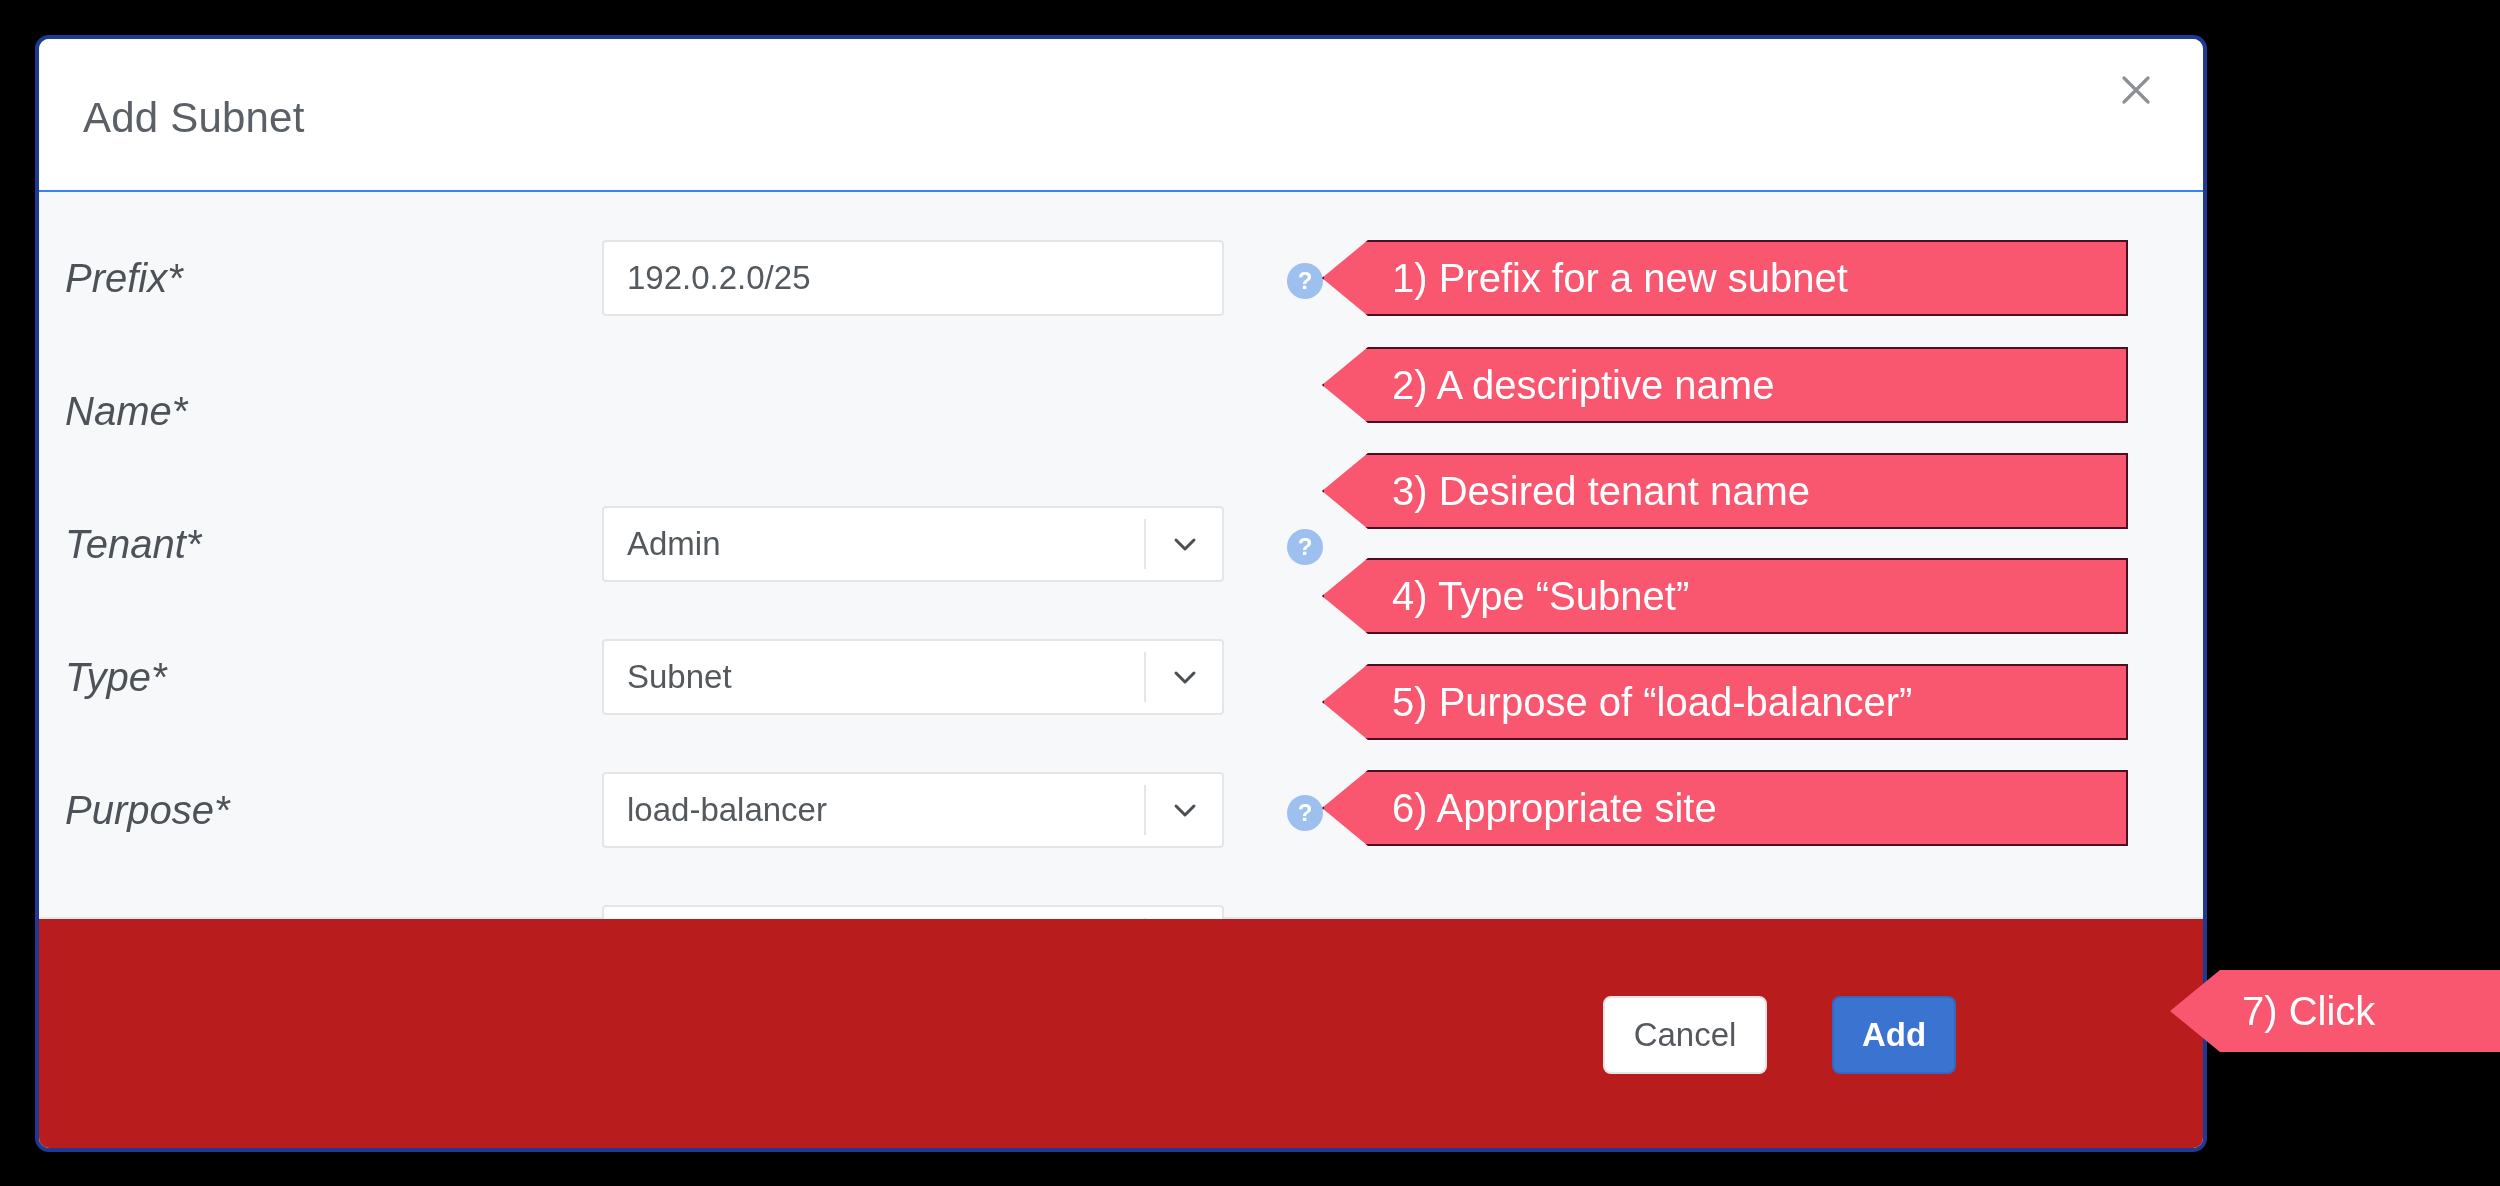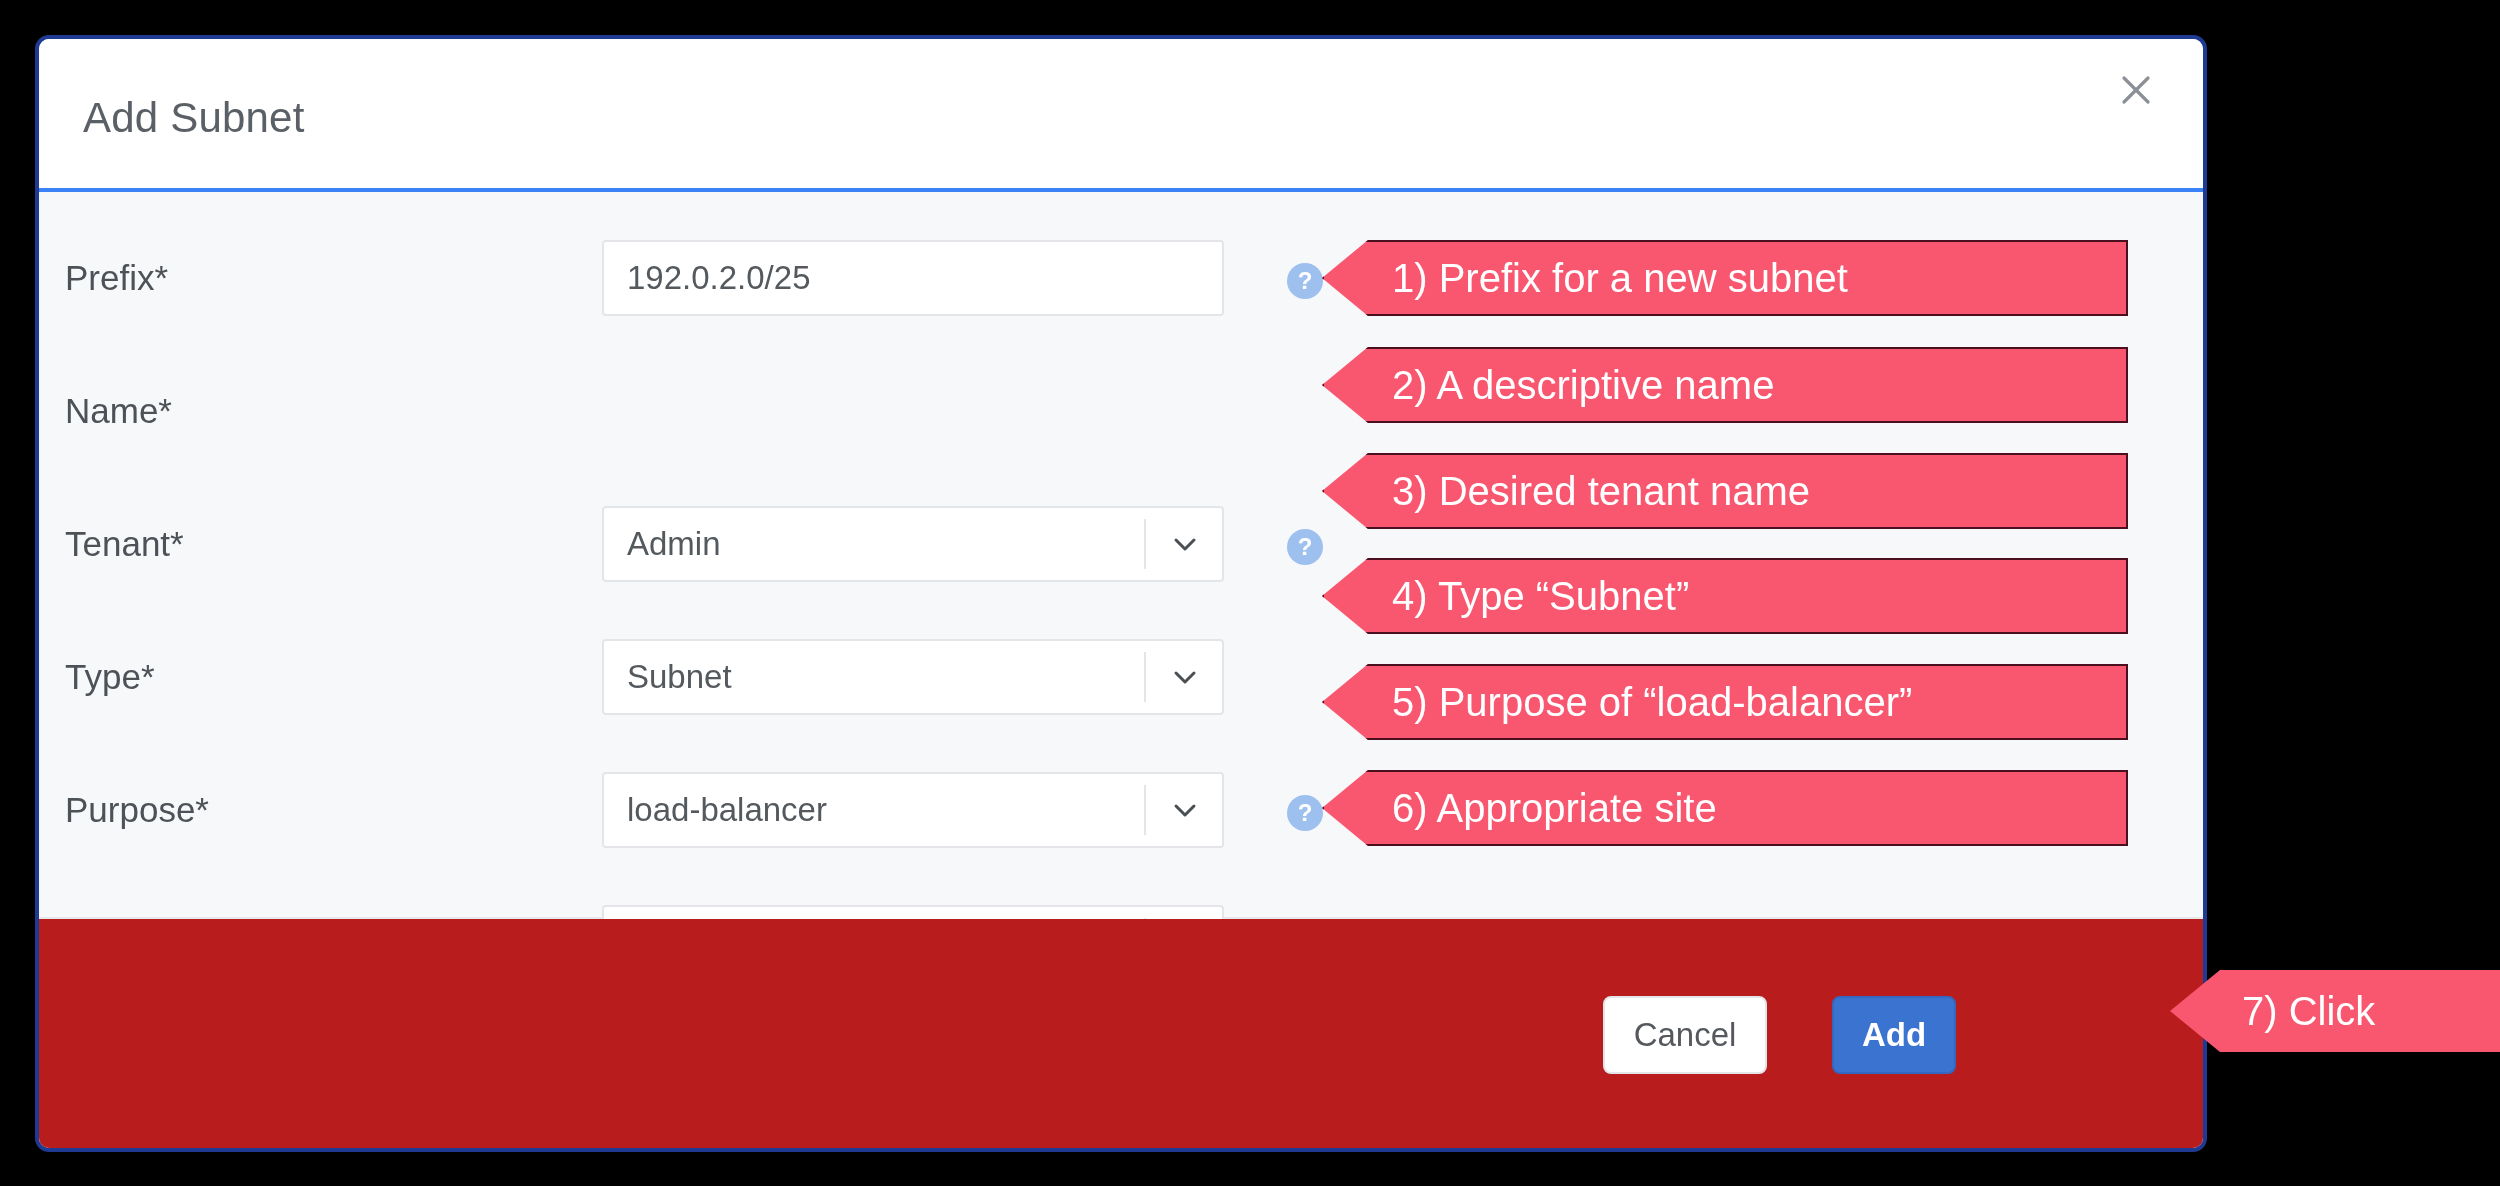--- a/index.html
+++ b/index.html
@@ -27,21 +27,21 @@
     border-radius: 14px;
     box-sizing: border-box;
     overflow: hidden;
   }
 
   
   #dialog-header {
     position: relative;
     height: 153px;
     background: #ffffff;
-    border-bottom: 4px solid #3b82f6;
+    border-bottom: 2px solid #3b82f6;
     box-sizing: border-box;
   }
   #dialog-title {
     position: absolute;
     left: 44px;
     top: 55px;
     font-size: 42px;
     color: #5a6066;
     font-weight: 400;
     letter-spacing: .2px;
@@ -75,23 +75,24 @@
     width: 100%;
     height: 96px;
   }
 
   .field-label {
     position: absolute;
     left: 26px;
     top: 0;
     height: 96px;
     line-height: 96px;
-    font-size: 35px;
+    font-size: 40px;
     color: #4c5257;
     white-space: nowrap;
+    font-style: italic;
   }
 
   .field-control {
     position: absolute;
     left: 563px;
     top: 10px;
     width: 622px;
     height: 76px;
     background: #ffffff;
     border: 2px solid #e3e5e8;

